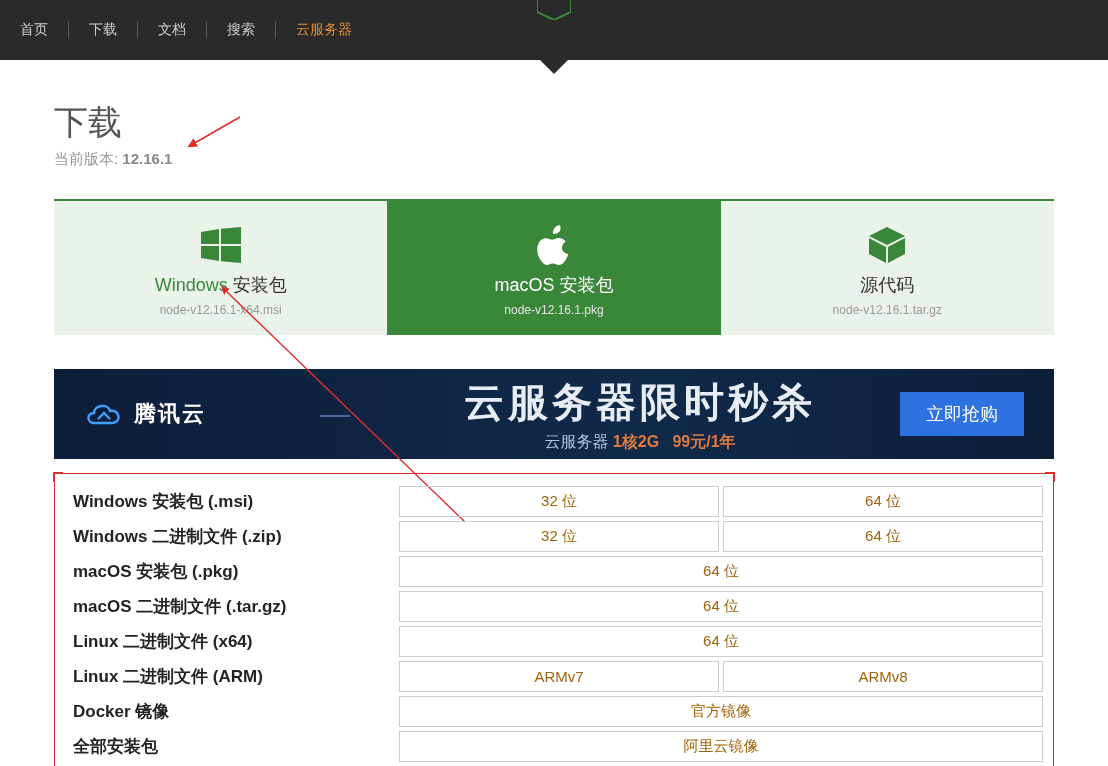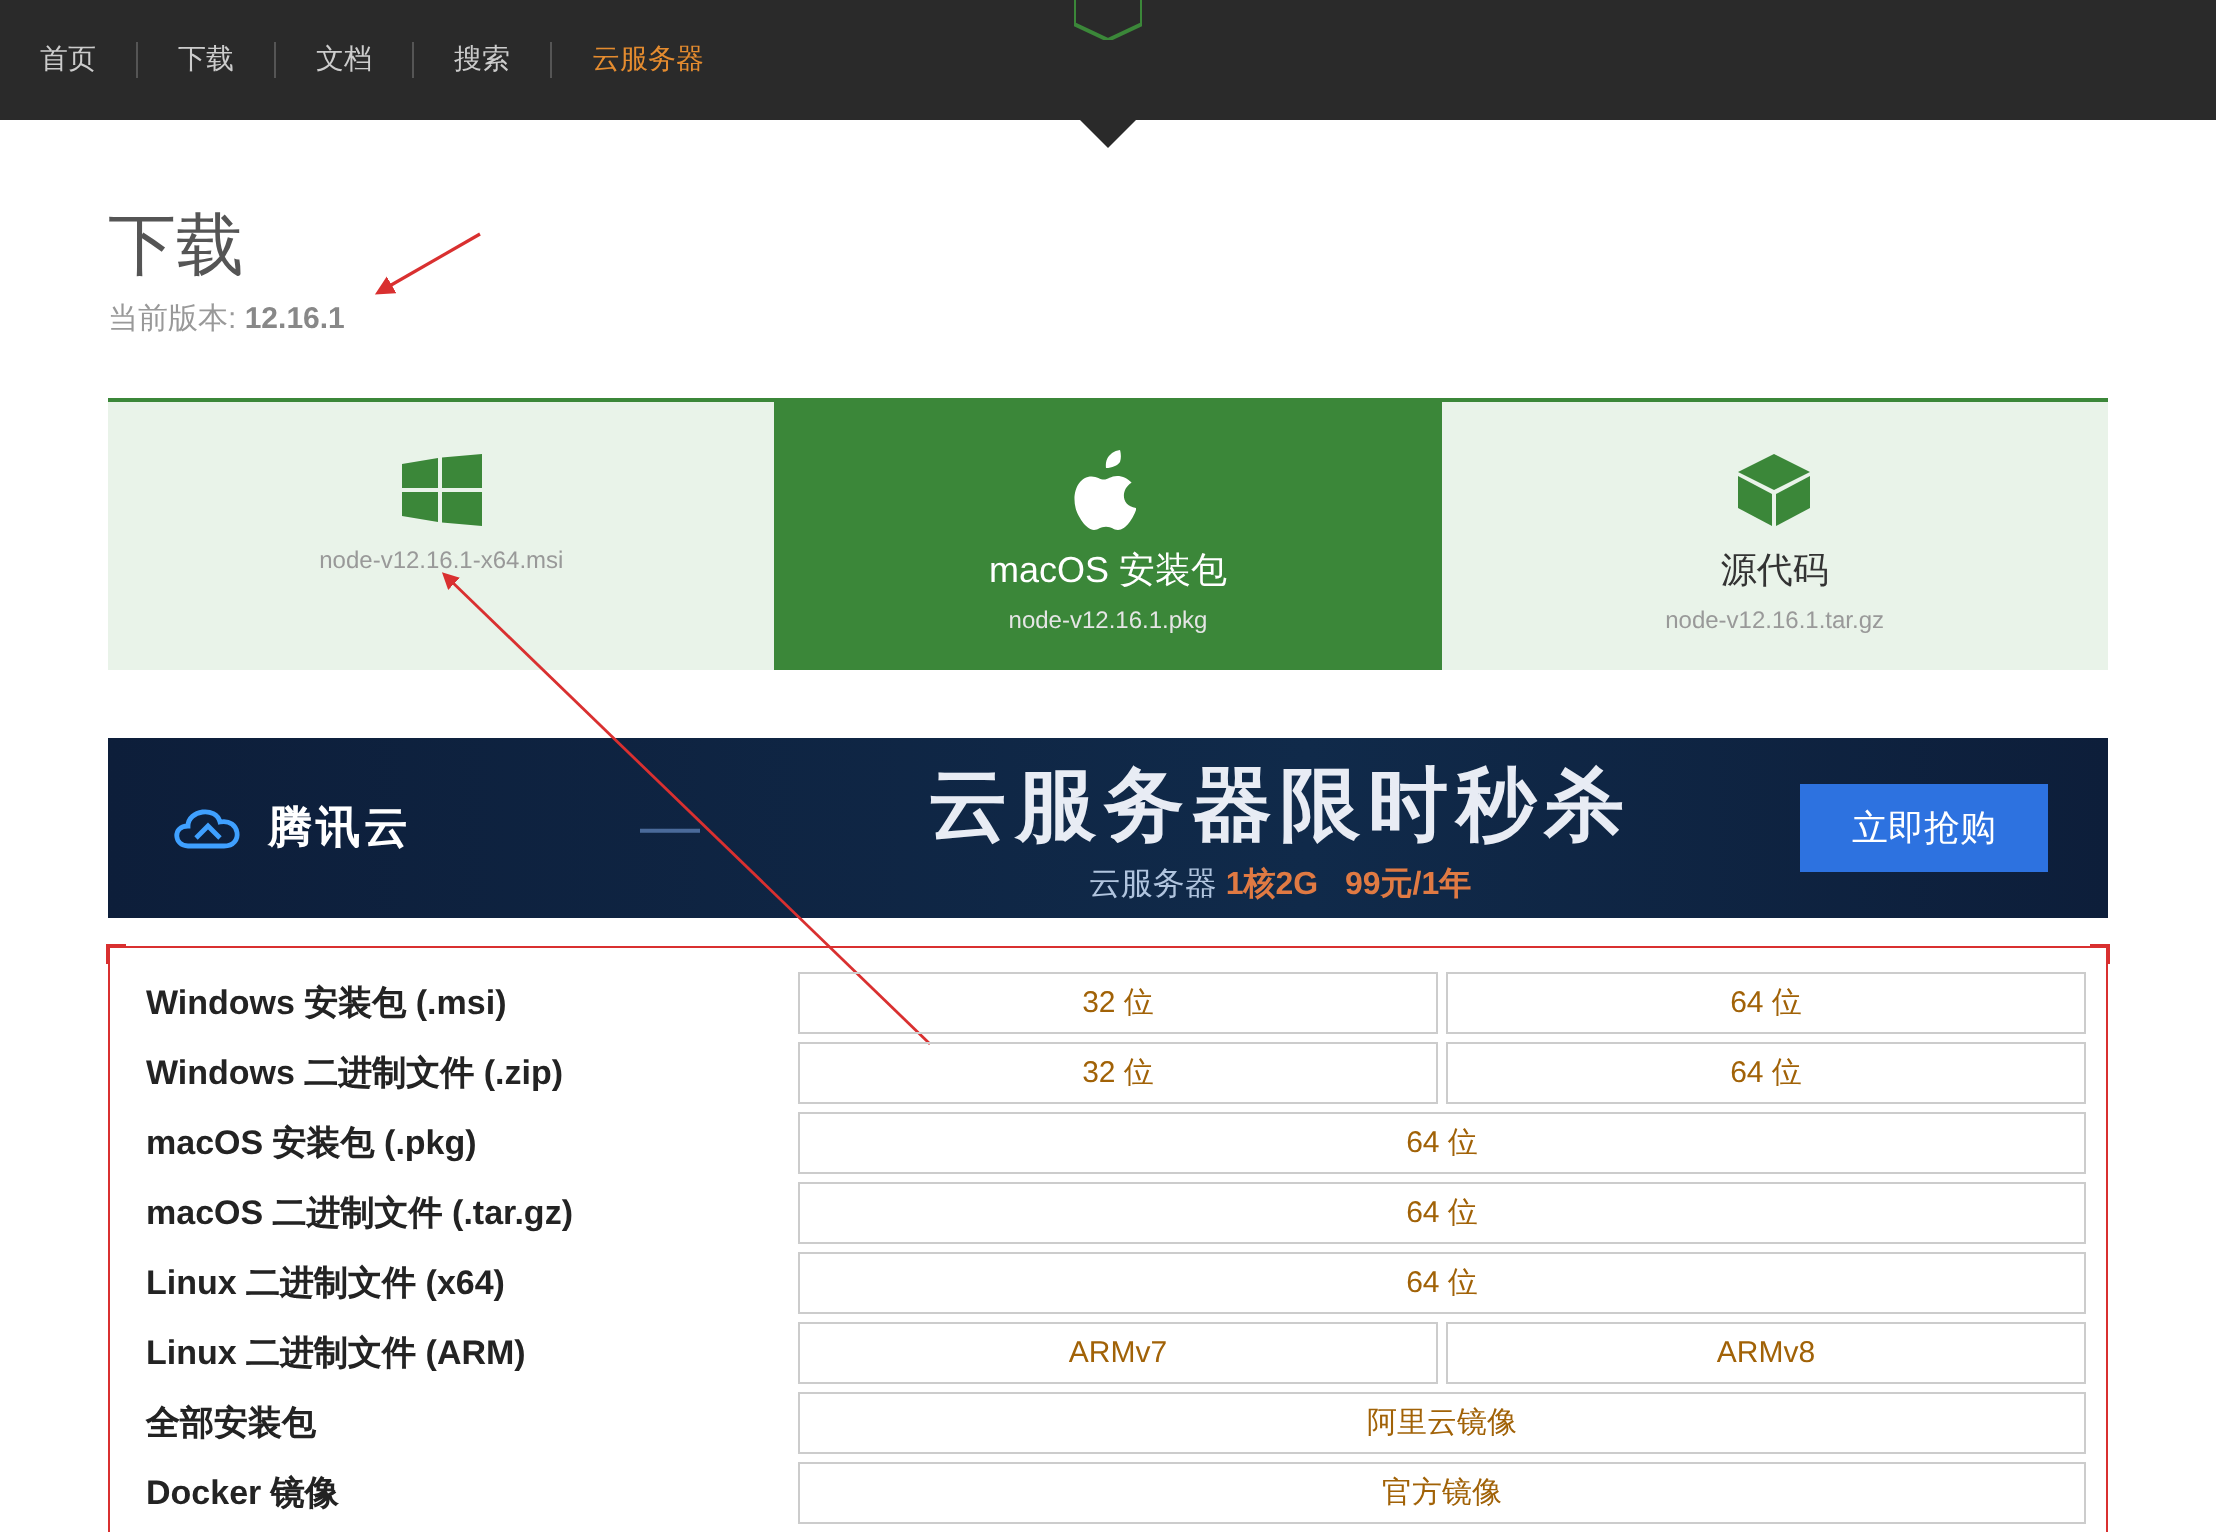--- a/index.html
+++ b/index.html
@@ -90,20 +90,21 @@
       <div class="card-icon">
         <svg width="40" height="36" viewBox="0 0 40 36">
             <g fill="#3b8739">
               <polygon points="0,5 18,2 18,17 0,17"></polygon>
               <polygon points="20,1.7 40,0 40,17 20,17"></polygon>
               <polygon points="0,19 18,19 18,34 0,31"></polygon>
               <polygon points="20,19 40,19 40,36 20,34.3"></polygon>
             </g>
           </svg>
       </div>
+      <div class="card-title"><span class="green">Windows </span><span>安装包</span></div>
       <div class="card-file">node-v12.16.1-x64.msi</div>
     </div>
     <div class="card active">
       <div class="card-icon">
         <svg width="36" height="40" viewBox="0 0 36 40">
             <path fill="#fff" d="M24 6c1-3 0-6 0-6-3 0.4-5.4 2.3-6.4 4.4-1 2-0.6 4.6-0.6 4.6 3 0 5.8-1.2 7-3zm8 24c-1.4 4-5 10-9 10-2.4 0-3-1.6-6-1.6s-3.8 1.6-6 1.6c-4 0-8.4-7.4-9.2-11-2-8 1.6-15.8 8-15.8 2.6 0 4.4 1.6 6.2 1.6s3.4-1.8 6.6-1.8c2.6 0 5.4 1.2 7.2 3.4-5 2.8-6 11.2 2.2 12.6z"></path>
           </svg>
       </div>
       <div class="card-title"><span class="green">macOS </span><span>安装包</span></div>
       <div class="card-file">node-v12.16.1.pkg</div>
@@ -184,23 +185,23 @@
           <tr>
             <td class="label">Linux 二进制文件 (x64)</td>
             <td class="dl" colspan="2">64 位</td>
           </tr>
           <tr>
             <td class="label">Linux 二进制文件 (ARM)</td>
             <td class="dl">ARMv7</td>
             <td class="dl">ARMv8</td>
           </tr>
           <tr>
+            <td class="label">Docker 镜像</td>
+            <td class="dl" colspan="2">官方镜像</td>
+          </tr>
+          <tr>
             <td class="label">全部安装包</td>
             <td class="dl" colspan="2">阿里云镜像</td>
           </tr>
-          <tr>
-            <td class="label">Docker 镜像</td>
-            <td class="dl" colspan="2">官方镜像</td>
-          </tr>
         </tbody>
     </table>
   </div>
 </div>
 
 </body></html>

